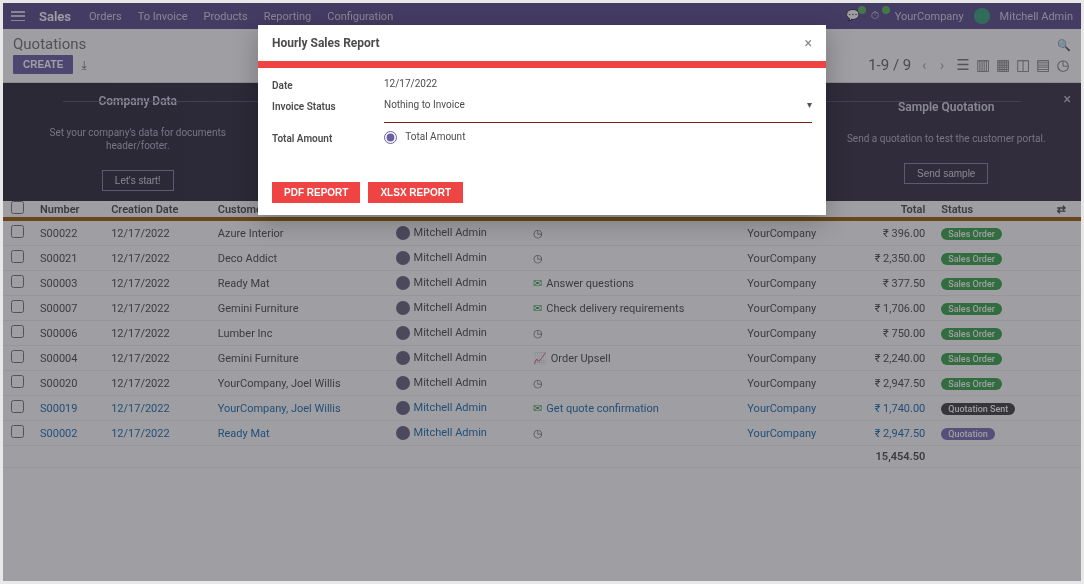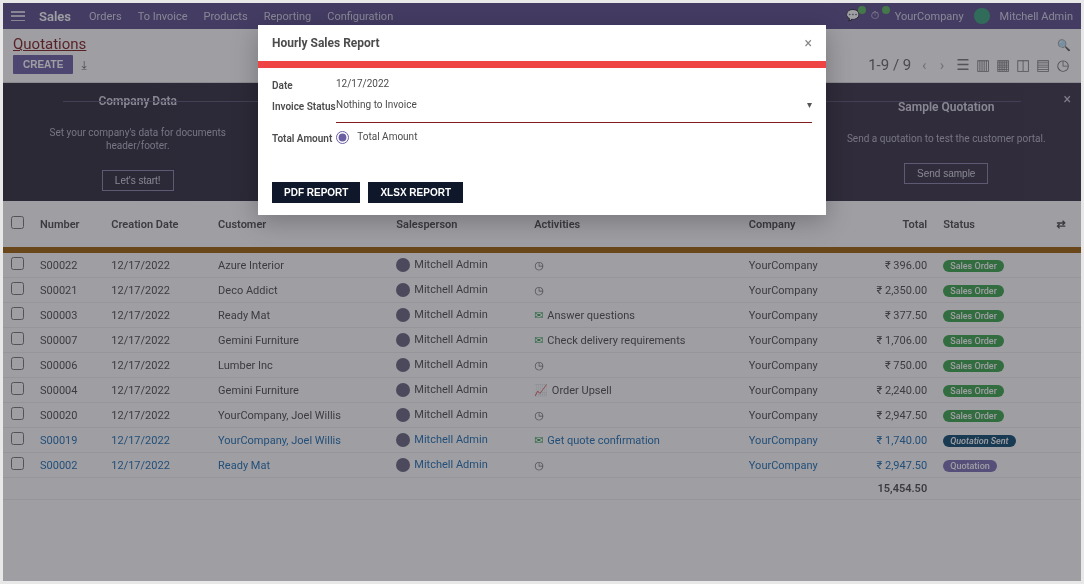--- a/index.html
+++ b/index.html
@@ -15,21 +15,21 @@
   .topnav .menu { display: flex; gap: 16px; font-size: 11px; }
   .topnav .menu span { cursor: pointer; }
   .topnav .right { margin-left: auto; display: flex; align-items: center; gap: 10px; font-size: 11px; }
   .topnav .right .icon { width: 14px; height: 14px; }
   .topnav .avatar { width: 16px; height: 16px; border-radius: 50%; background: #3aa57a; display:inline-block;}
   .badge-dot { position: relative; }
   .badge-dot::after { content:""; position:absolute; top:-3px; right:-5px; width:8px; height:8px; border-radius:50%; background:#5cb85c; }
 
   
   .pagehdr { height: 54px; background: #fff; border-bottom: 1px solid #ddd; display: flex; flex-direction: column; }
-  .pagehdr .title { font-size: 15px; color: #7f1d1d; padding: 6px 10px 2px; text-decoration: underline; }
+  .pagehdr .title { font-size: 15px; color: #737373; padding: 6px 10px 2px; }
   .pagehdr .controls { display: flex; align-items: center; padding: 0 10px 6px; gap: 8px; }
   .btn-create { background: #6b5fa2; color: #fff; border: none; padding: 4px 10px; font-size: 10px; font-weight: 600; cursor: pointer; border-radius: 1px; }
   .btn-export { color: #666; font-size: 12px; cursor: pointer; }
   .pagehdr .right-ctrl { margin-left: auto; display: flex; align-items: center; gap: 6px; color: #666; font-size: 15px; }
   .pager-btns span { display:inline-block; width: 14px; text-align:center; color:#aaa; }
   .view-icons { display: flex; gap: 4px; }
   .view-icons span { width: 16px; height: 16px; display:inline-flex; align-items:center; justify-content:center; color:#777; cursor:pointer;}
   .search-ico { position:absolute; right:10px; top:36px; color:#888;}
 
   
@@ -38,51 +38,51 @@
   .onboard .panel h4 { font-size: 12px; font-weight: 600; }
   .onboard .panel p { font-size: 10px; color: #b8b3c7; line-height:1.3;}
   .onboard .panel button { background: transparent; border: 1px solid #8c84a8; color: #d9d6e2; padding: 4px 12px; font-size:10px; cursor:pointer;}
   .onboard .close { position: absolute; top: 8px; right: 10px; color: #c8c2db; cursor:pointer; font-size:14px;}
   .onboard .step-line { position:absolute; top:18px; left:60px; right:60px; height:1px; background:#5a5370; }
   .onboard .dot { position:absolute; top:13px; width:10px; height:10px; border-radius:50%; background:#4a4460; border:1px solid #6c6486;}
   .onboard .dot.d1{left:25%} .onboard .dot.d2{left:50%} .onboard .dot.d3{left:75%}
 
   
   table.orders { width: 100%; border-collapse: collapse; font-size: 11px; }
-  table.orders th { text-align: left; font-weight: 600; color: #4c4c4c; padding: 15px 8px; border-bottom: 6px solid #a16207; background:#fff;margin-left:8px;}
+  table.orders th { text-align: left; font-weight: 600; color: #4c4c4c; padding: 0 8px; border-bottom: 4px solid #a16207; background:#fff;margin-left:8px;}
   table.orders th.right, table.orders td.right { text-align: right; }
   table.orders td { padding: 4px 8px; border-bottom: 1px solid #eee; vertical-align: middle; height: 22px;}
   table.orders tr.link td, table.orders tr.link td a { color: #1f6fb2; }
   .chk { width: 18px; text-align:center;}
   .chk input { accent-color: #777; }
   .status-pill { display:inline-block; padding: 1px 7px; border-radius: 9px; font-size: 9px; color: #fff; font-weight:500;}
   .pill-green { background: #3aa648; }
-  .pill-blue { background: #0c4a6e; font-style: italic; }
+  .pill-blue { background: #404040; }
   .pill-purple { background: #7a6fb3; }
   .act-ico { color: #666; font-size: 11px; margin-right: 4px;}
   .act-ico.green { color: #2e9b47; }
   .sp-avatar { width: 14px; height: 14px; border-radius:50%; background:#6a6580; display:inline-block; vertical-align:middle; margin-right:4px;}
   tfoot td { font-weight: 600; padding: 6px 8px;}
   .swap-ico { color:#777;}
 
   
   .modal { position: absolute; top: 22px; left: 50%; transform: translateX(-50%); width: 568px; background: #fff; z-index: 10; box-shadow: 0 6px 24px rgba(0,0,0,0.25); }
   .modal-hd { padding: 10px 14px; border-bottom: 7px solid #ef4444; display: flex; align-items:center;}
   .modal-hd h3 { font-size: 12px; font-weight: 700; color: #4c4c4c; }
   .modal-hd .x { margin-left:auto; color:#888; cursor:pointer; font-size:14px;}
   .modal-bd { padding: 10px 14px 16px; }
-  .modal-bd .row { display: flex; align-items: flex-start; margin-bottom: 8px; }
+  .modal-bd .row { display: flex; align-items: flex-start; margin-bottom: 8px; gap: 48px; }
   .modal-bd .lbl { width: 64px; font-size: 10px; font-weight: 600; color: #4c4c4c; flex-shrink:0; padding-top:2px;}
   .modal-bd .val { font-size: 10px; color: #4c4c4c; flex:1;}
   .modal-bd .select-line { border-bottom: 1px solid #7f1d1d; display:flex; padding-bottom:12px;}
   .modal-bd .select-line .caret { margin-left:auto; color:#555;}
   .modal-bd .radio-opt { display:block; margin-bottom:4px;}
   .modal-bd input[type=radio]{ accent-color:#6b5fa2; margin-right:6px; vertical-align:middle;}
   .modal-ft { padding: 10px 14px 12px; display:flex; gap:8px;}
-  .btn-purple { background:#0f172a; color:#fff; border:none; padding:5px 12px; font-size:10px; font-weight:700; cursor:pointer;}
+  .btn-purple { background:#ef4444; color:#fff; border:none; padding:5px 12px; font-size:10px; font-weight:700; cursor:pointer;}
 </style>
 </head>
 <body>
 <div class="frame">
 
   <div class="topnav">
     <div class="hamburger">
         <span></span>
         <span></span>
         <span></span>

